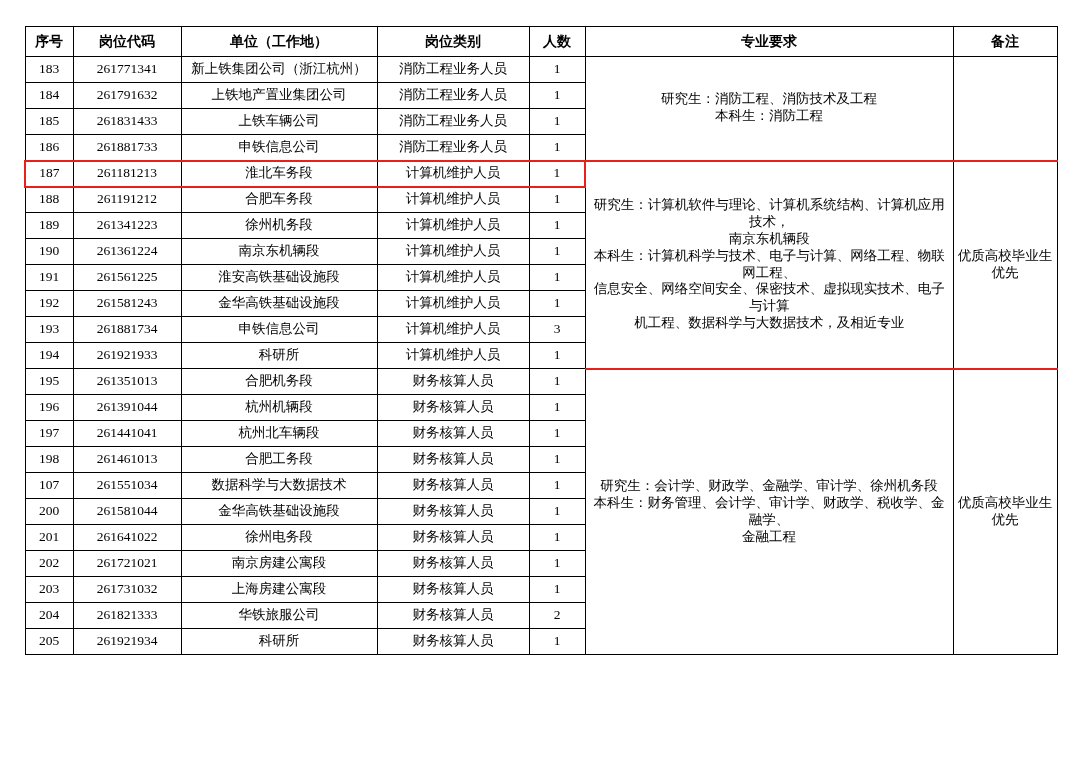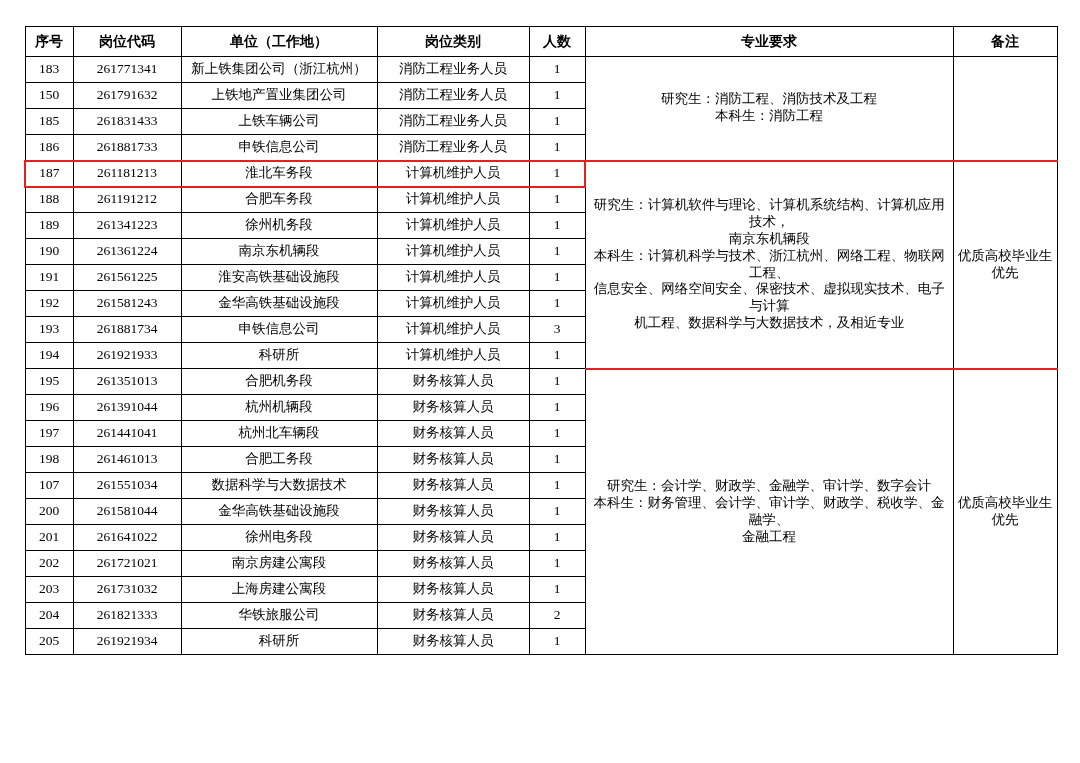--- a/index.html
+++ b/index.html
@@ -106,21 +106,21 @@
           <td>新上铁集团公司（浙江杭州）</td>
           <td>消防工程业务人员</td>
           <td>1</td>
           <td class="major" rowspan="4">
             <span class="ln">研究生：消防工程、消防技术及工程</span>
             <span class="ln">本科生：消防工程</span>
           </td>
           <td class="note" rowspan="4"></td>
         </tr>
         <tr>
-          <td>150</td>
+          <td>184</td>
           <td>261791632</td>
           <td>上铁地产置业集团公司</td>
           <td>消防工程业务人员</td>
           <td>1</td>
         </tr>
         <tr>
           <td>185</td>
           <td>261831433</td>
           <td>上铁车辆公司</td>
           <td>消防工程业务人员</td>
@@ -135,21 +135,21 @@
         </tr>
         <tr class="hl">
           <td class="first">187</td>
           <td>261181213</td>
           <td>淮北车务段</td>
           <td>计算机维护人员</td>
           <td class="last-hl">1</td>
           <td class="major" rowspan="8">
             <span class="ln">研究生：计算机软件与理论、计算机系统结构、计算机应用技术，</span>
             <span class="ln">南京东机辆段</span>
-            <span class="ln">本科生：计算机科学与技术、浙江杭州、网络工程、物联网工程、</span>
+            <span class="ln">本科生：计算机科学与技术、电子与计算、网络工程、物联网工程、</span>
             <span class="ln">信息安全、网络空间安全、保密技术、虚拟现实技术、电子与计算</span>
             <span class="ln">机工程、数据科学与大数据技术，及相近专业</span>
           </td>
           <td class="note" rowspan="8">优质高校毕业生优先</td>
         </tr>
         <tr>
           <td>188</td>
           <td>261191212</td>
           <td>合肥车务段</td>
           <td>计算机维护人员</td>
@@ -197,21 +197,21 @@
           <td>计算机维护人员</td>
           <td>1</td>
         </tr>
         <tr>
           <td>195</td>
           <td>261351013</td>
           <td>合肥机务段</td>
           <td>财务核算人员</td>
           <td>1</td>
           <td class="major" rowspan="11">
-            <span class="ln">研究生：会计学、财政学、金融学、审计学、数字会计</span>
+            <span class="ln">研究生：会计学、财政学、金融学、审计学、徐州机务段</span>
             <span class="ln">本科生：财务管理、会计学、审计学、财政学、税收学、金融学、</span>
             <span class="ln">金融工程</span>
           </td>
           <td class="note" rowspan="11">优质高校毕业生优先</td>
         </tr>
         <tr>
           <td>196</td>
           <td>261391044</td>
           <td>杭州机辆段</td>
           <td>财务核算人员</td>

